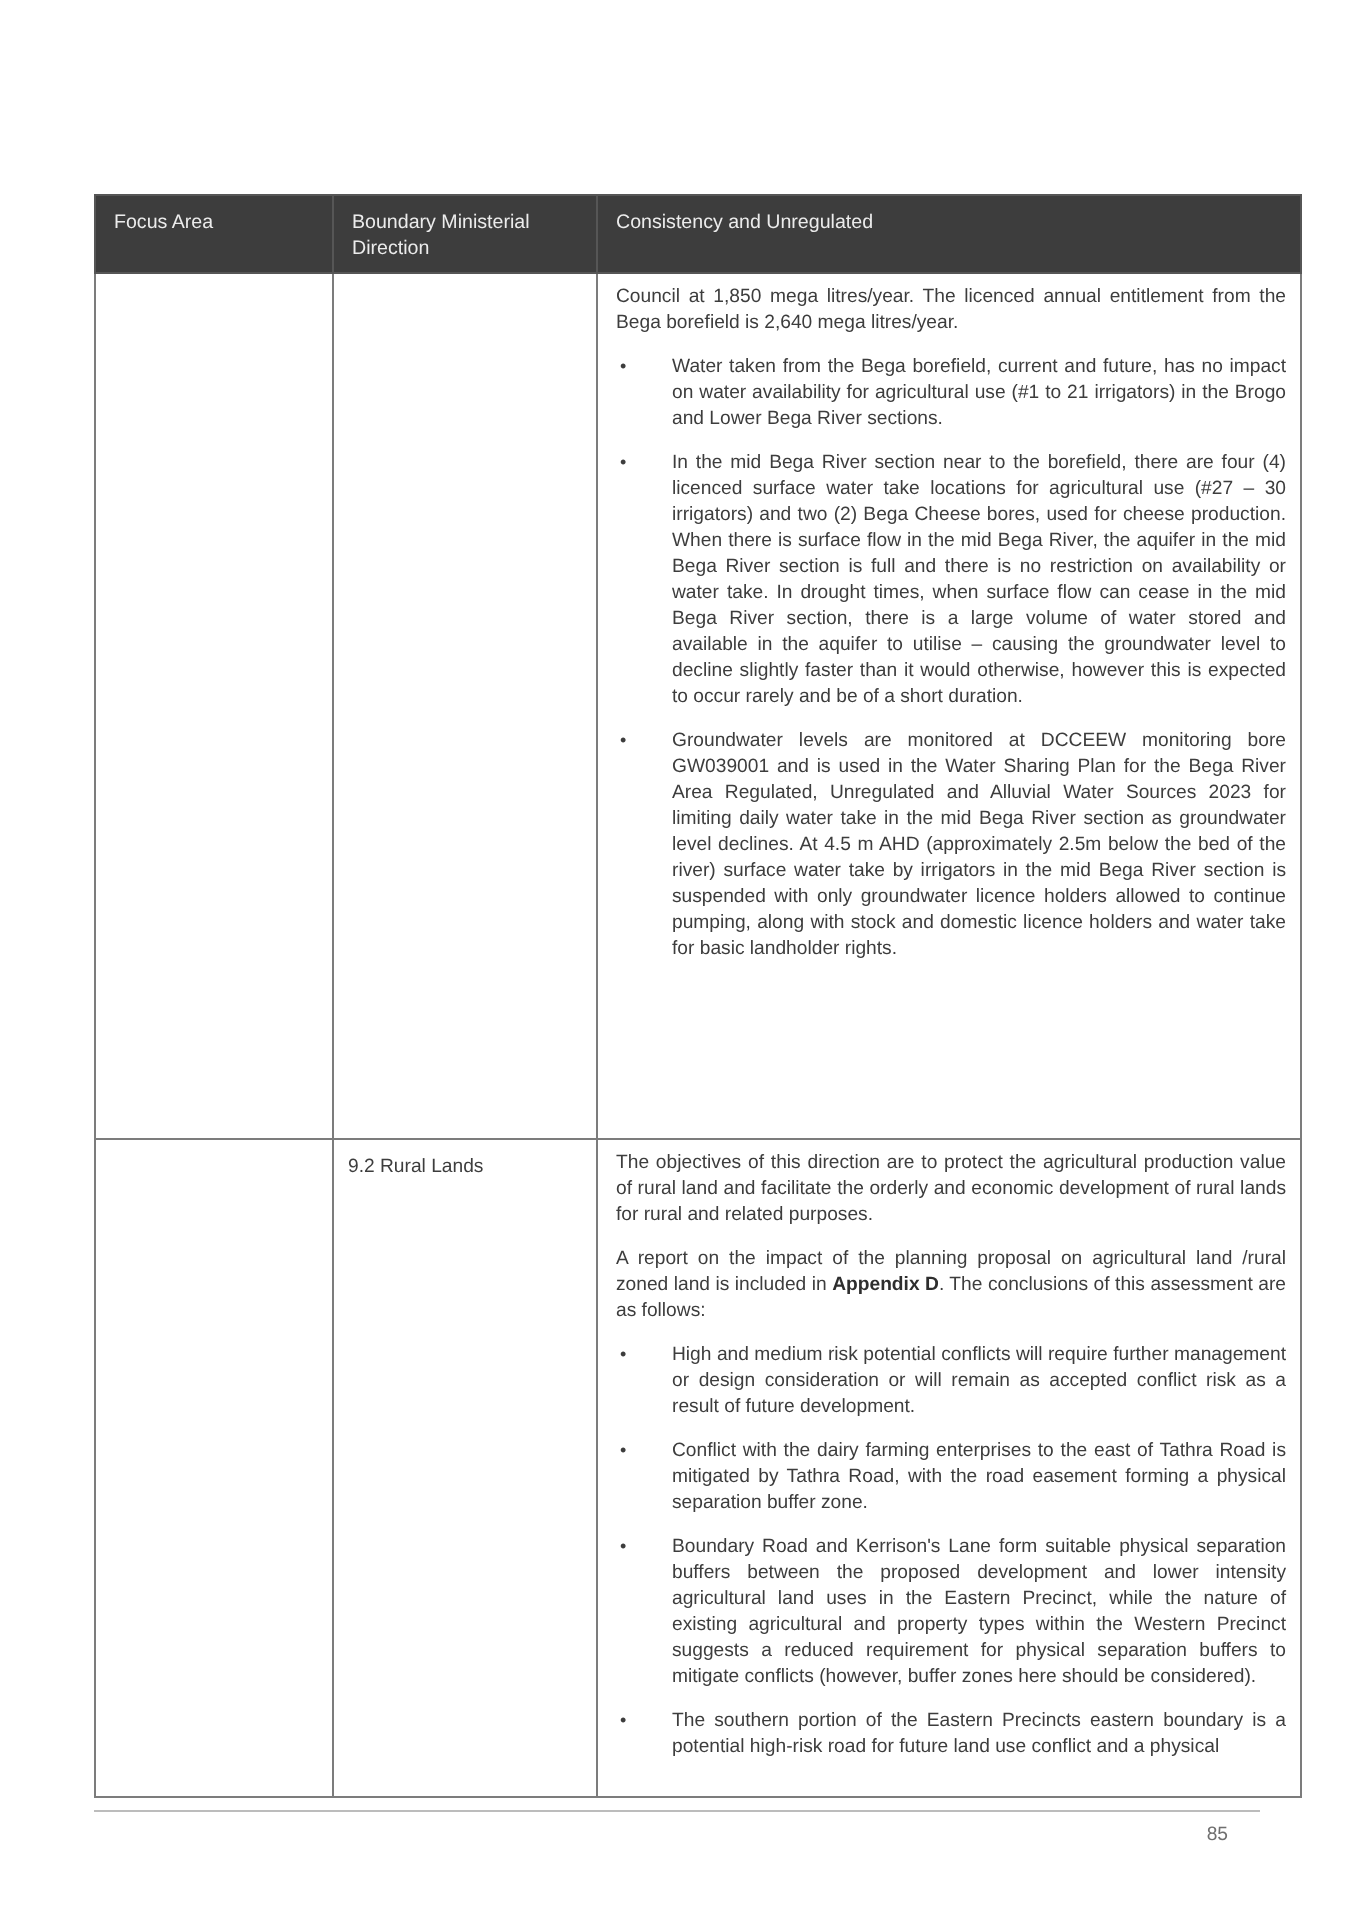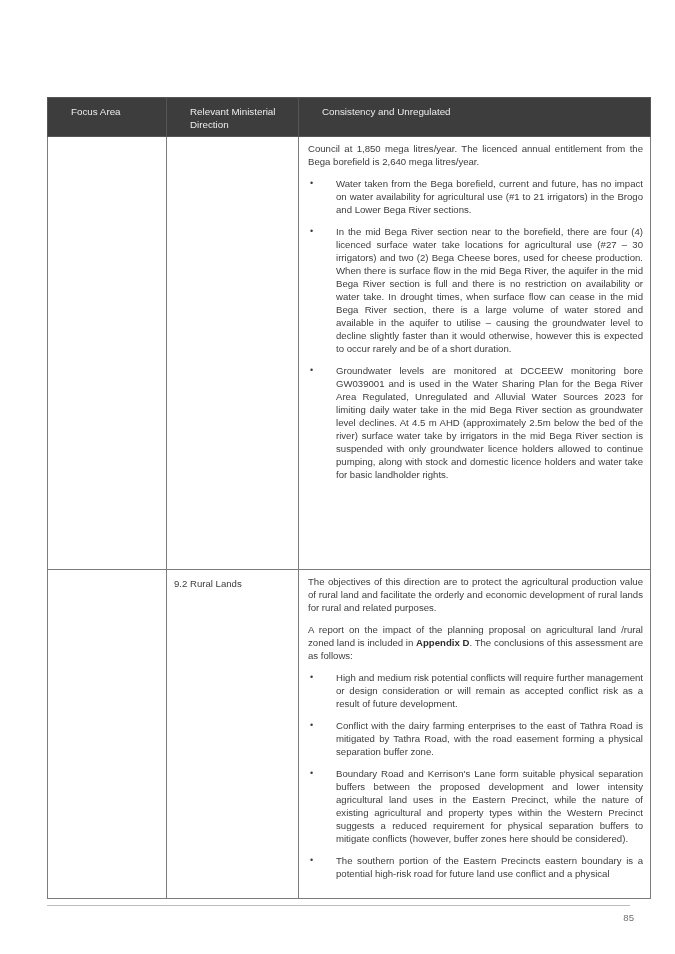--- a/index.html
+++ b/index.html
@@ -21,21 +21,21 @@
     table-layout: fixed;
     font-size: 9.6px;
     line-height: 13px;
   }
   .doc-table th {
     background: #3d3d3d;
     color: #ececec;
     font-weight: normal;
     text-align: left;
     vertical-align: top;
-    padding: 7px 8px 5px 23px;
+    padding: 7px 8px 5px 9px;
     border: 1px solid #565656;
     height: 38px;
     box-sizing: border-box;
     font-size: 9.8px;
   }
   .doc-table td {
     border: 1px solid #7c7c7c;
     vertical-align: top;
     box-sizing: border-box;
   }
@@ -60,42 +60,42 @@
     position: absolute;
     left: 47px;
     top: 905px;
     width: 583px;
     height: 1px;
     background: #bcbcbc;
   }
   .page-number {
     position: absolute;
     top: 912px;
-    left: 564px;
+    left: 544px;
     width: 70px;
     text-align: right;
     font-size: 9.6px;
     color: #6f6f6f;
   }
 </style>
 </head>
 <body>
 
 <div class="page">
 
   <table class="doc-table">
     <colgroup>
       <col style="width:119px">
       <col style="width:132px">
       <col style="width:352px">
     </colgroup>
     <thead>
       <tr>
         <th>Focus Area</th>
-        <th>Relevant Ministerial Direction</th>
+        <th>Boundary Ministerial Direction</th>
         <th>Consistency and Unregulated</th>
       </tr>
     </thead>
     <tbody>
       <tr class="row1">
         <td class="c1"></td>
         <td class="c2"></td>
         <td class="c3">
           <p class="cont jtext">Council at 1,850 mega litres/year.  The licenced annual entitlement from the Bega borefield is 2,640 mega litres/year.</p>
           <div class="bullet">

